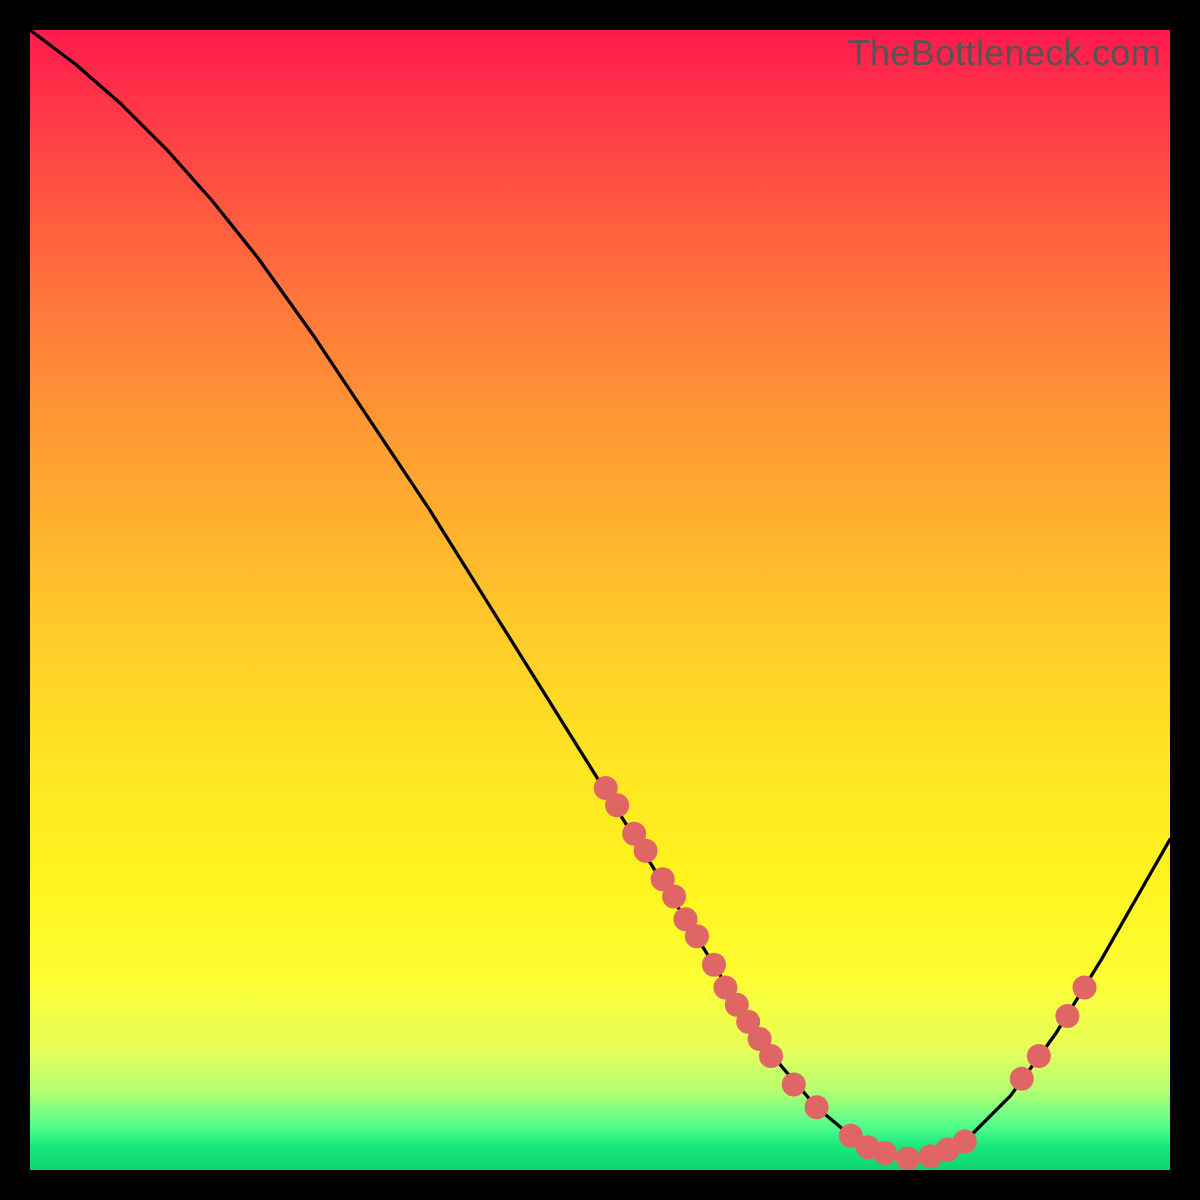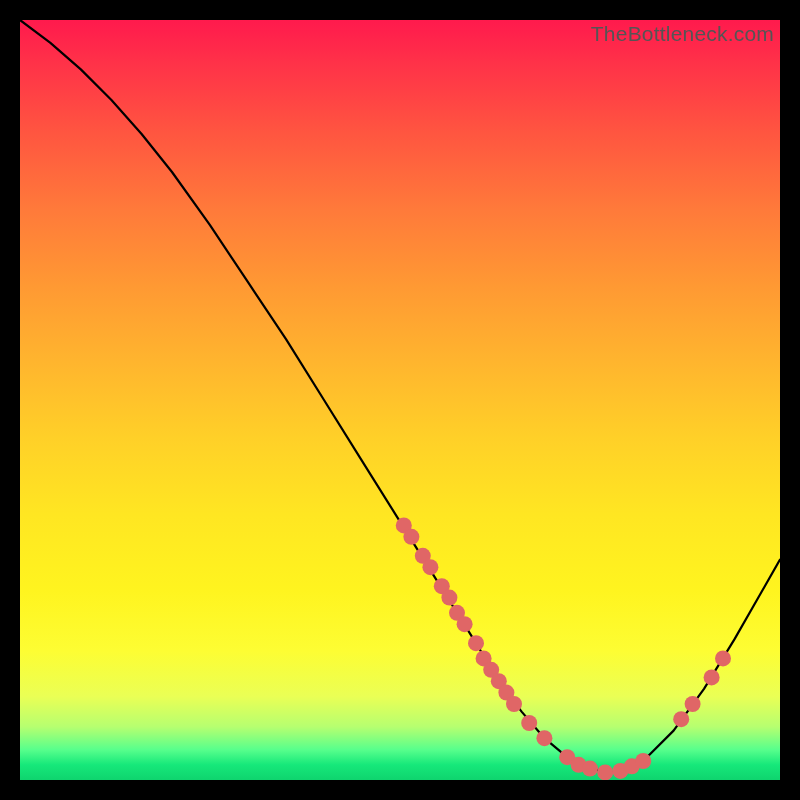--- a/index.html
+++ b/index.html
@@ -33,21 +33,21 @@
       #58ff8c 96%,
       #16e87a 98%,
       #0fd46e 100%
     );
   }
   .watermark {
     position: absolute;
     top: 2px;
     right: 6px;
     color: #555;
-    font-size: 21px;
+    font-size: 24px;
     font-weight: 500;
     letter-spacing: 0.2px;
     user-select: none;
   }
   svg {
     position: absolute;
     left: 0;
     top: 0;
   }
 </style>

